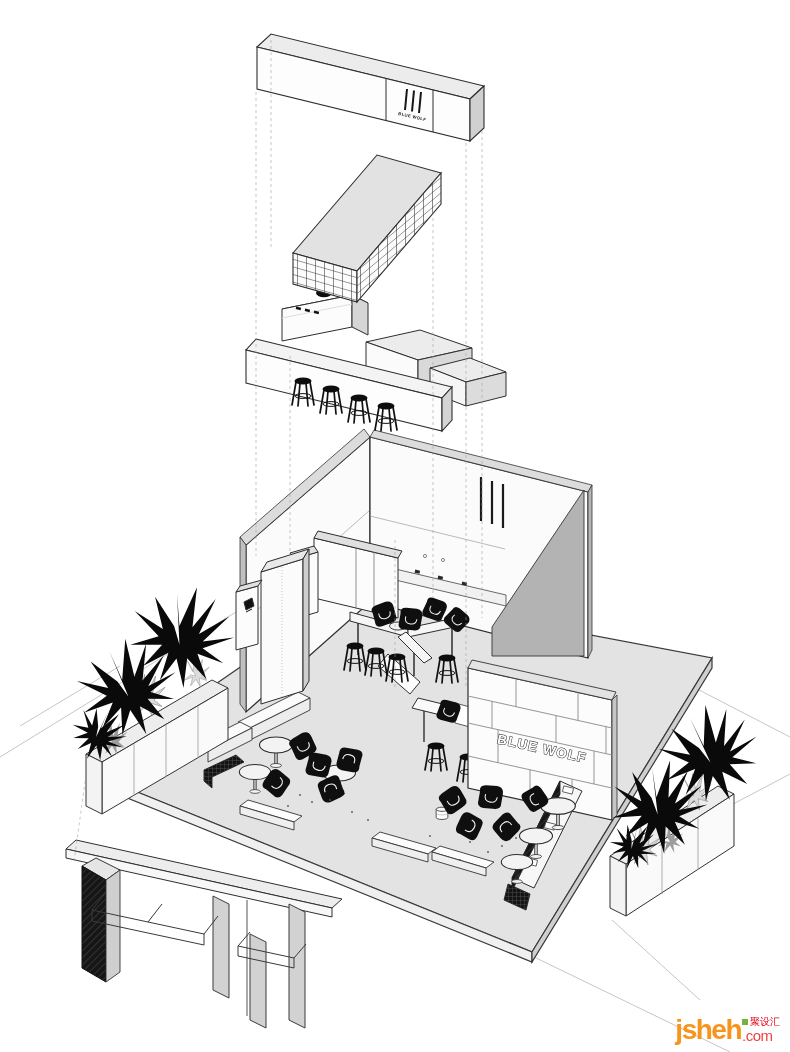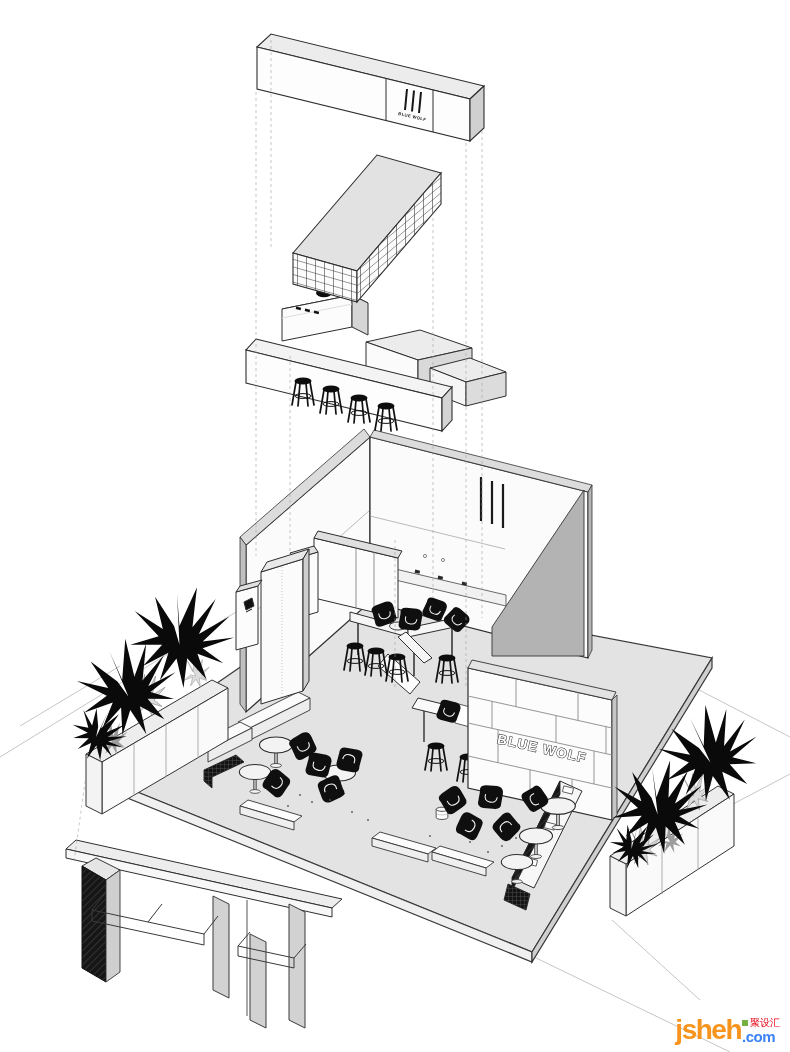--- a/index.html
+++ b/index.html
@@ -1,26 +1,26 @@
 <!DOCTYPE html>
 <html><head>
 <meta charset="utf-8">
 <style>
   html,body{margin:0;padding:0;background:#fff;}
   .stage{position:relative;width:790px;height:1052px;background:#fff;overflow:hidden;
          font-family:"Liberation Sans",sans-serif;}
   .stage svg{position:absolute;left:0;top:0;}
-  .watermark{position:absolute;right:10px;bottom:8px;display:flex;align-items:flex-end;
+  .watermark{position:absolute;right:10px;bottom:8px;display:flex;align-items:center;
              gap:1px;text-decoration:none;line-height:1;}
   .wm-main{color:#F7941D;font-size:28px;font-weight:bold;letter-spacing:-1.5px;
            font-family:"Liberation Sans",sans-serif;}
   .wm-right{display:flex;flex-direction:column;align-items:flex-start;gap:1px;}
   .wm-badge{color:#E60012;font-size:10px;font-weight:normal;display:flex;align-items:center;gap:2px;}
   .wm-badge .chip{display:inline-block;width:6px;height:6px;background:#76B043;}
-  .wm-com{color:#3b82f6;font-size:15px;font-weight:bold;letter-spacing:-0.5px;}
+  .wm-com{color:#ef4444;font-size:15px;font-weight:normal;letter-spacing:-0.5px;}
   text{font-family:"Liberation Sans",sans-serif;}
 </style>
 </head>
 <body>
 
 <div class="stage">
 <svg width="790" height="1052" viewBox="0 0 790 1052">
 <defs>
   <pattern id="waffleL" patternUnits="userSpaceOnUse" width="9" height="7.6" patternTransform="skewY(16)">
     <rect width="9" height="7.6" fill="#fcfcfc"></rect>

